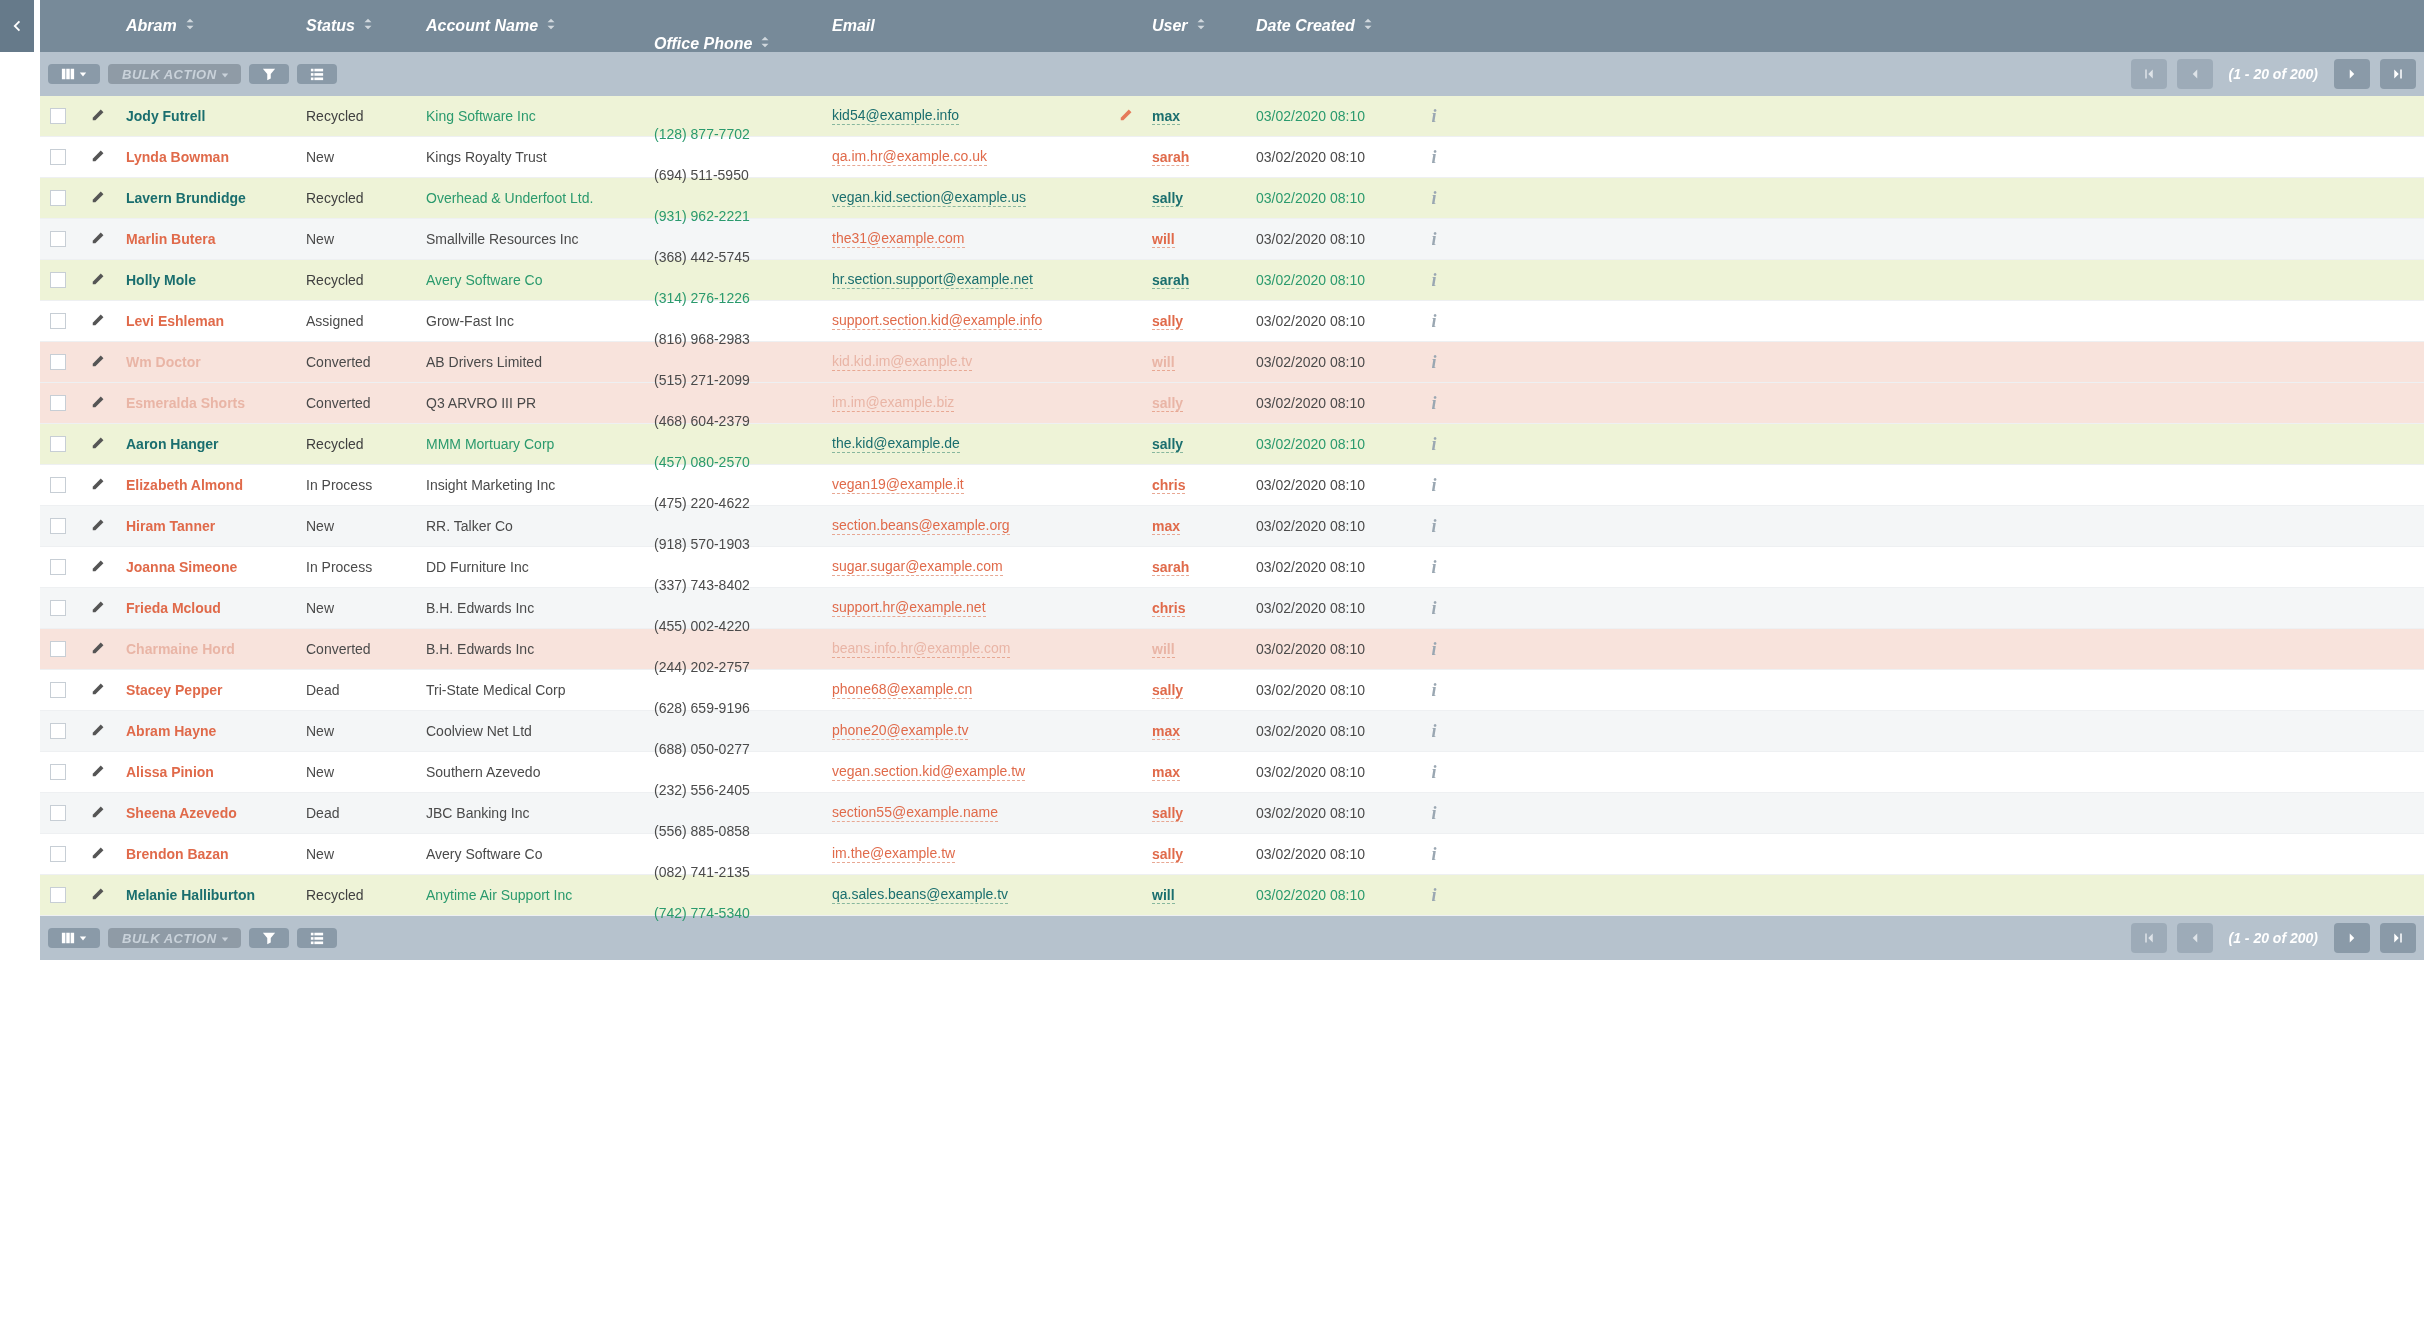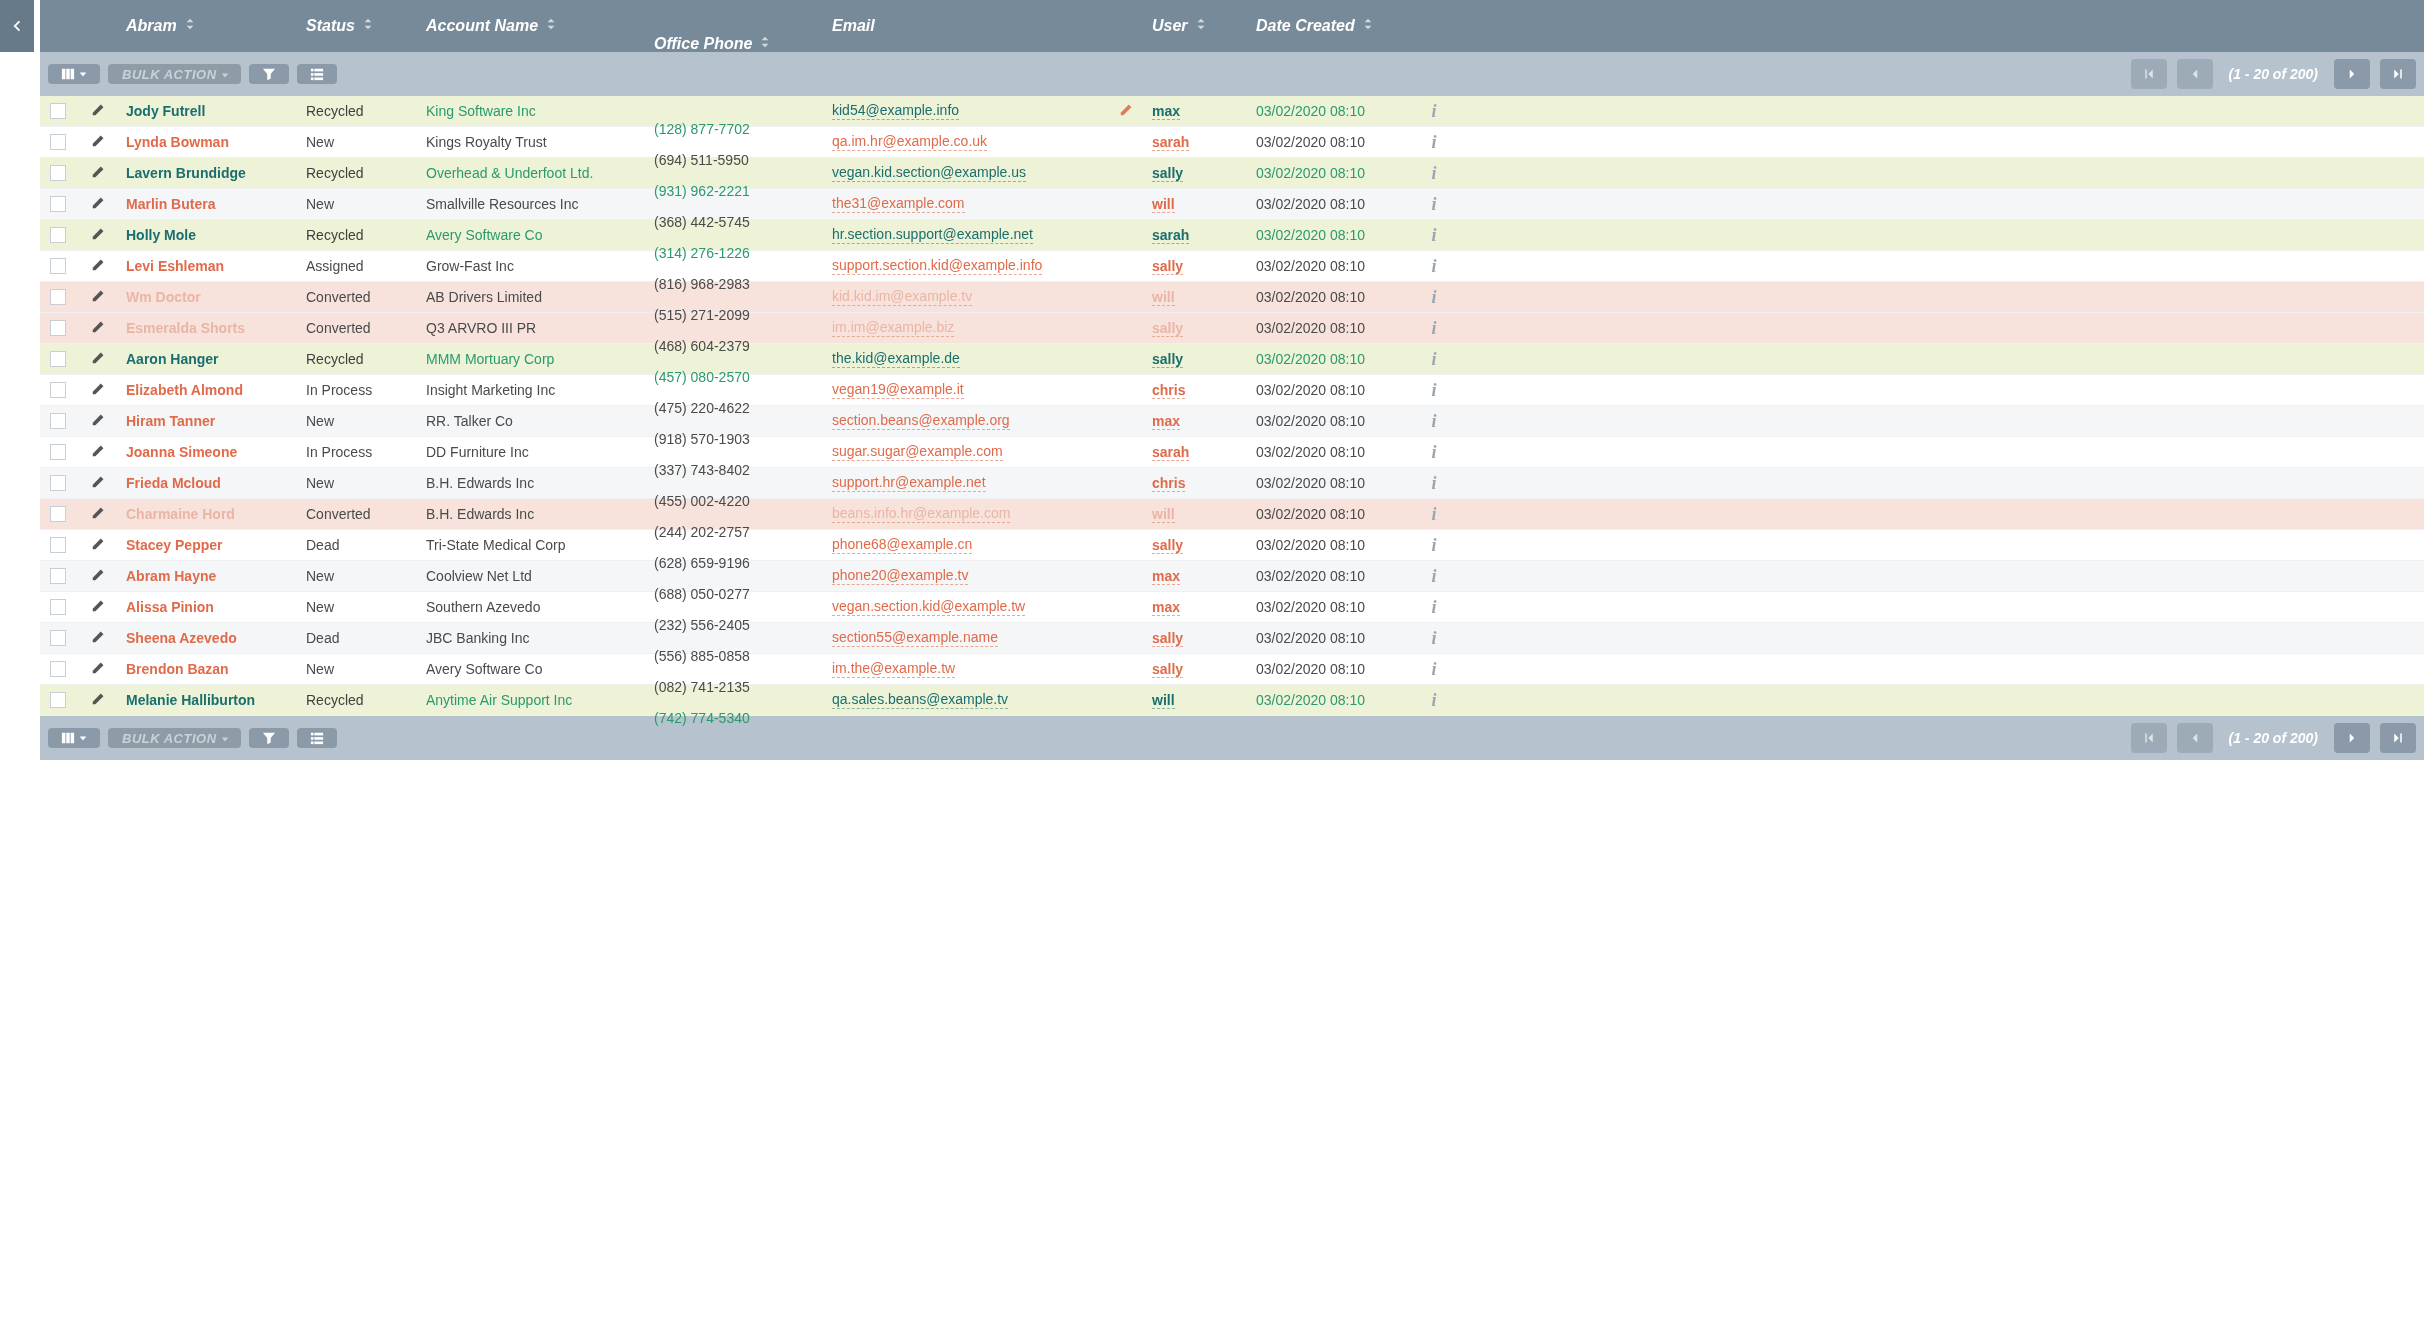--- a/index.html
+++ b/index.html
@@ -81,21 +81,21 @@
   .toolbar-right { margin-left: auto; display: flex; align-items: center; gap: 10px; }
   .page-label { color: #fff; font-weight: 600; font-style: italic; margin: 0 6px; }
   .btn-nav { width: 36px; height:30px; background:#8a9aa8; border-radius:4px; display:flex;align-items:center;justify-content:center; cursor:pointer;}
   .btn-nav.disabled { opacity: 0.55; cursor: default; }
   .btn-nav svg { width:12px;height:12px; fill:#fff;}
 
   
   .row {
     display: flex;
     align-items: center;
-    height: 31px;
+    height: 41px;
     font-size: 14px;
     border-bottom: 1px solid #eef0f2;
   }
   .row .col { height: 100%; }
   .row-default.alt { background: #f4f6f7; }
   .row-recycled { background: #eef3d7; }
   .row-converted { background: #f8e3dc; }
   .row-converted .link-name,
   .row-converted .link-email,
   .row-converted .link-user { color: #e9b5a6 !important; }

